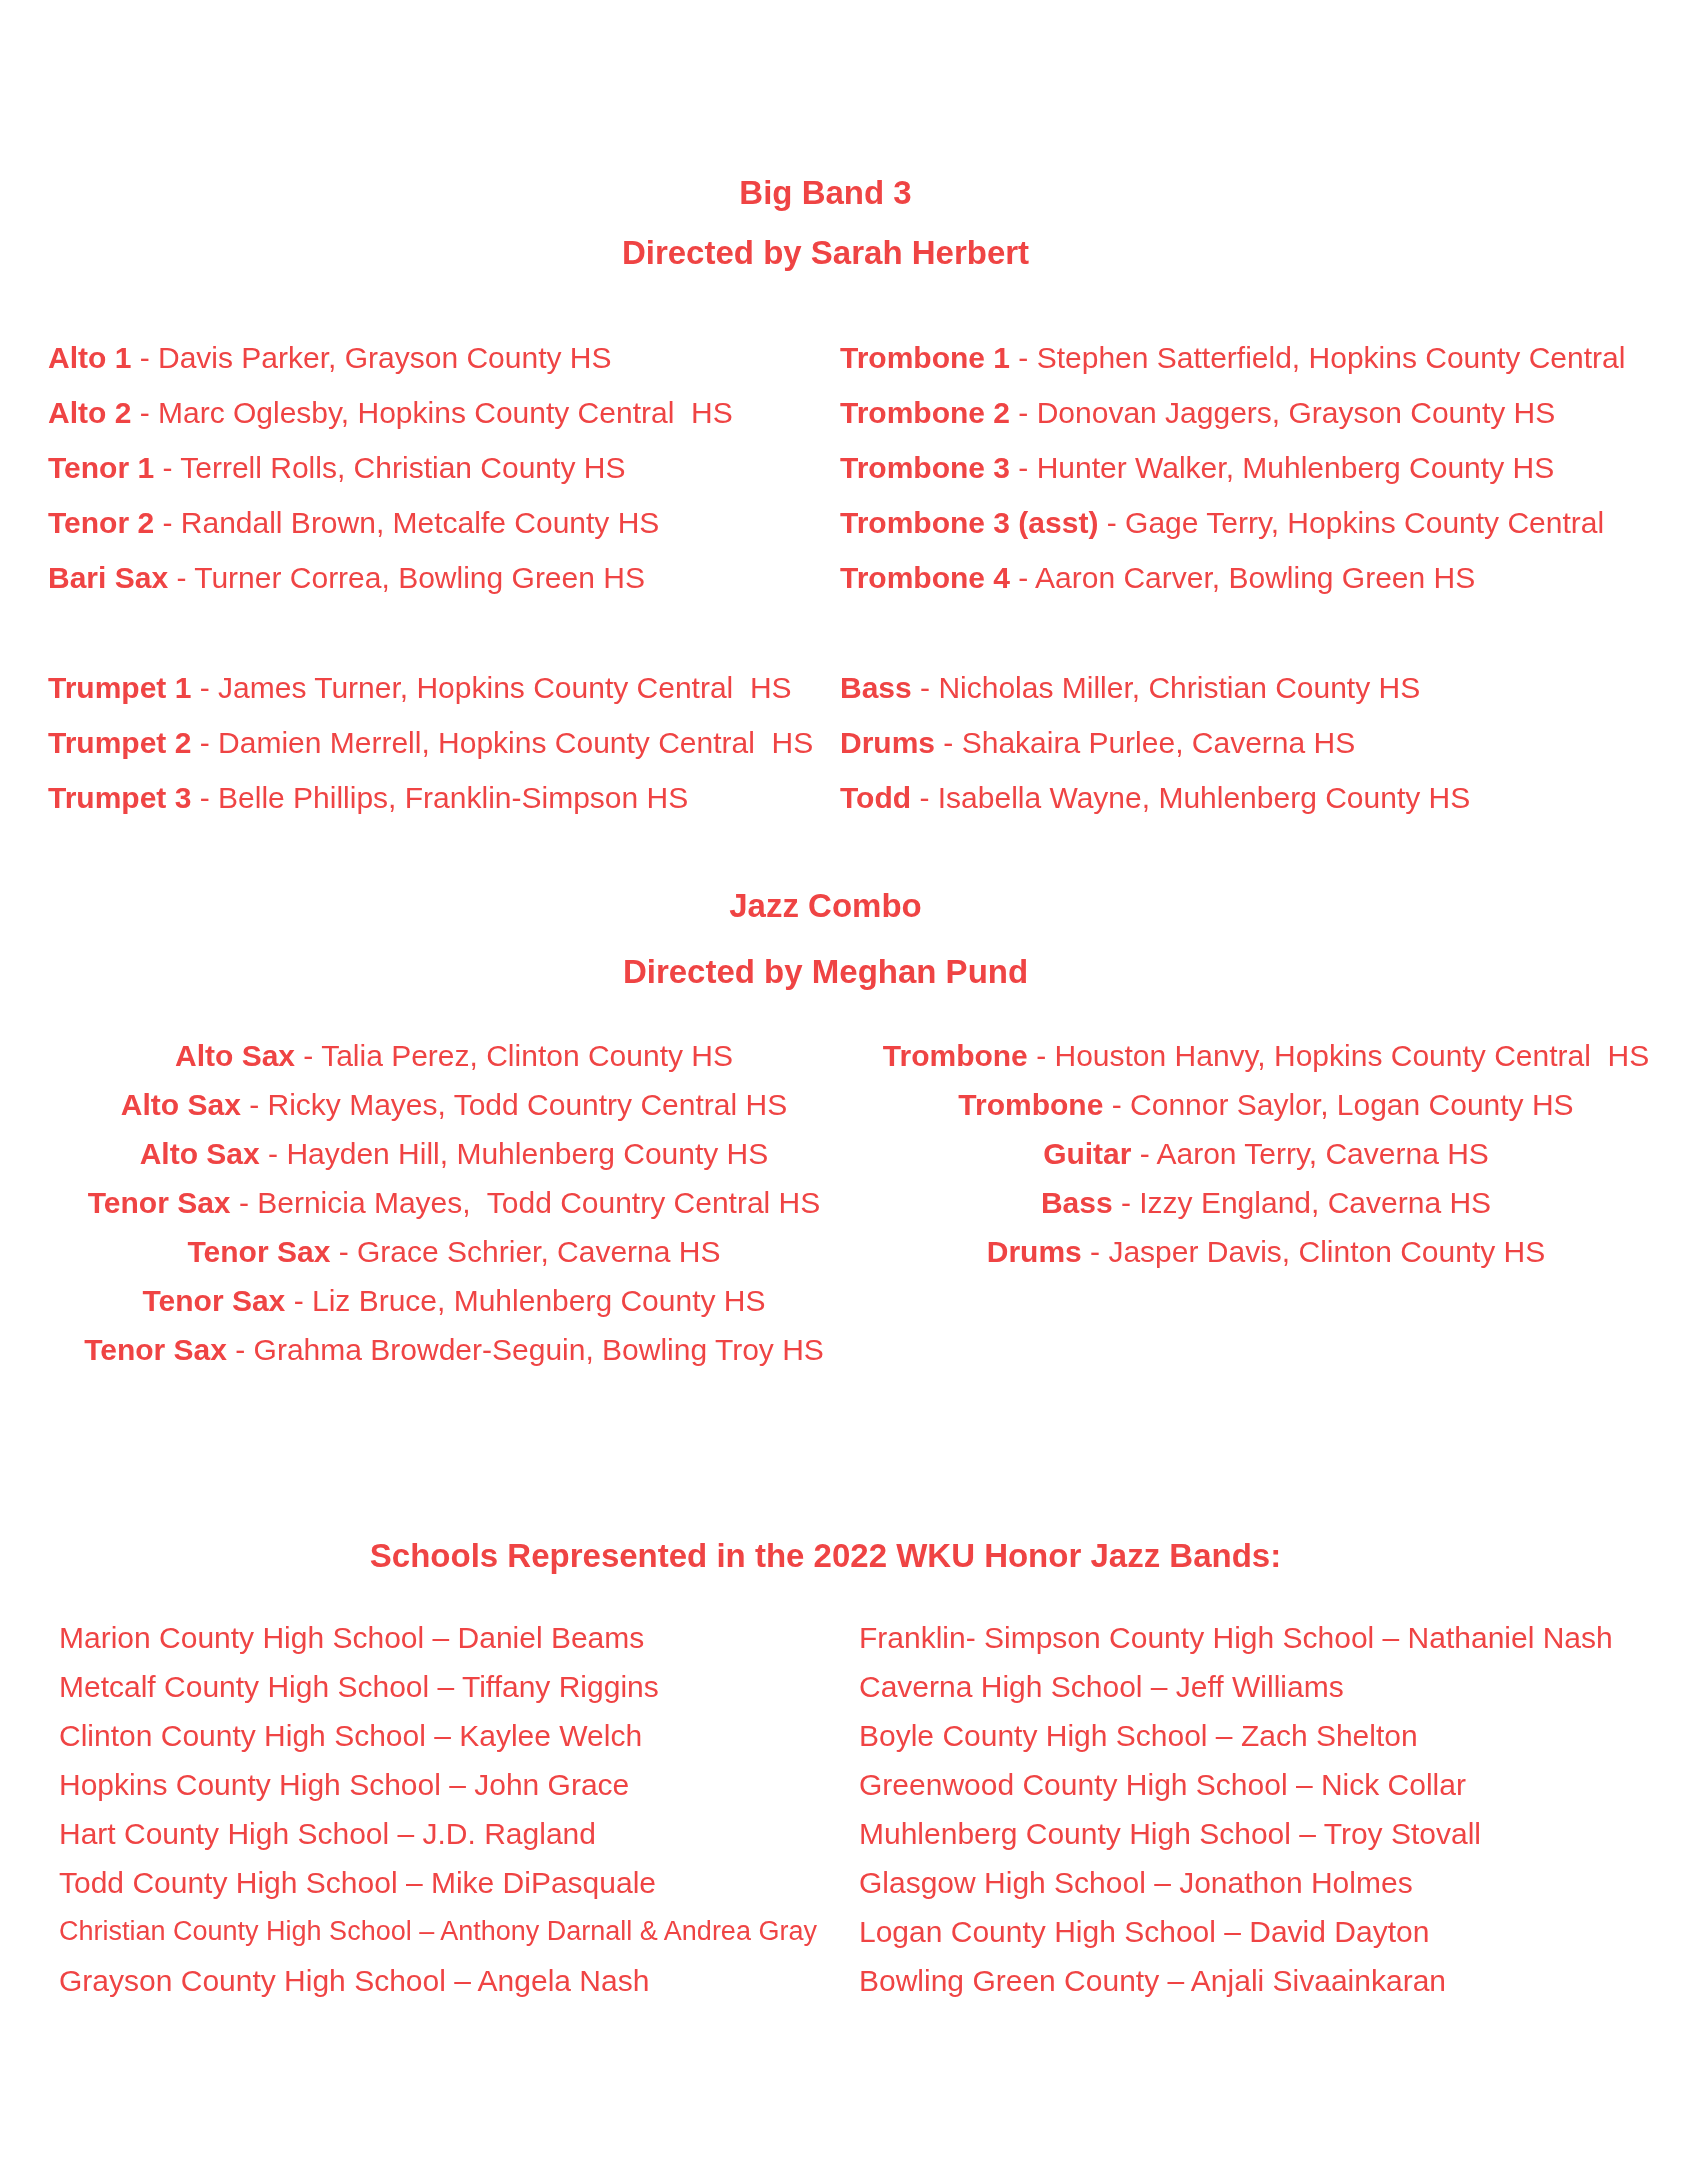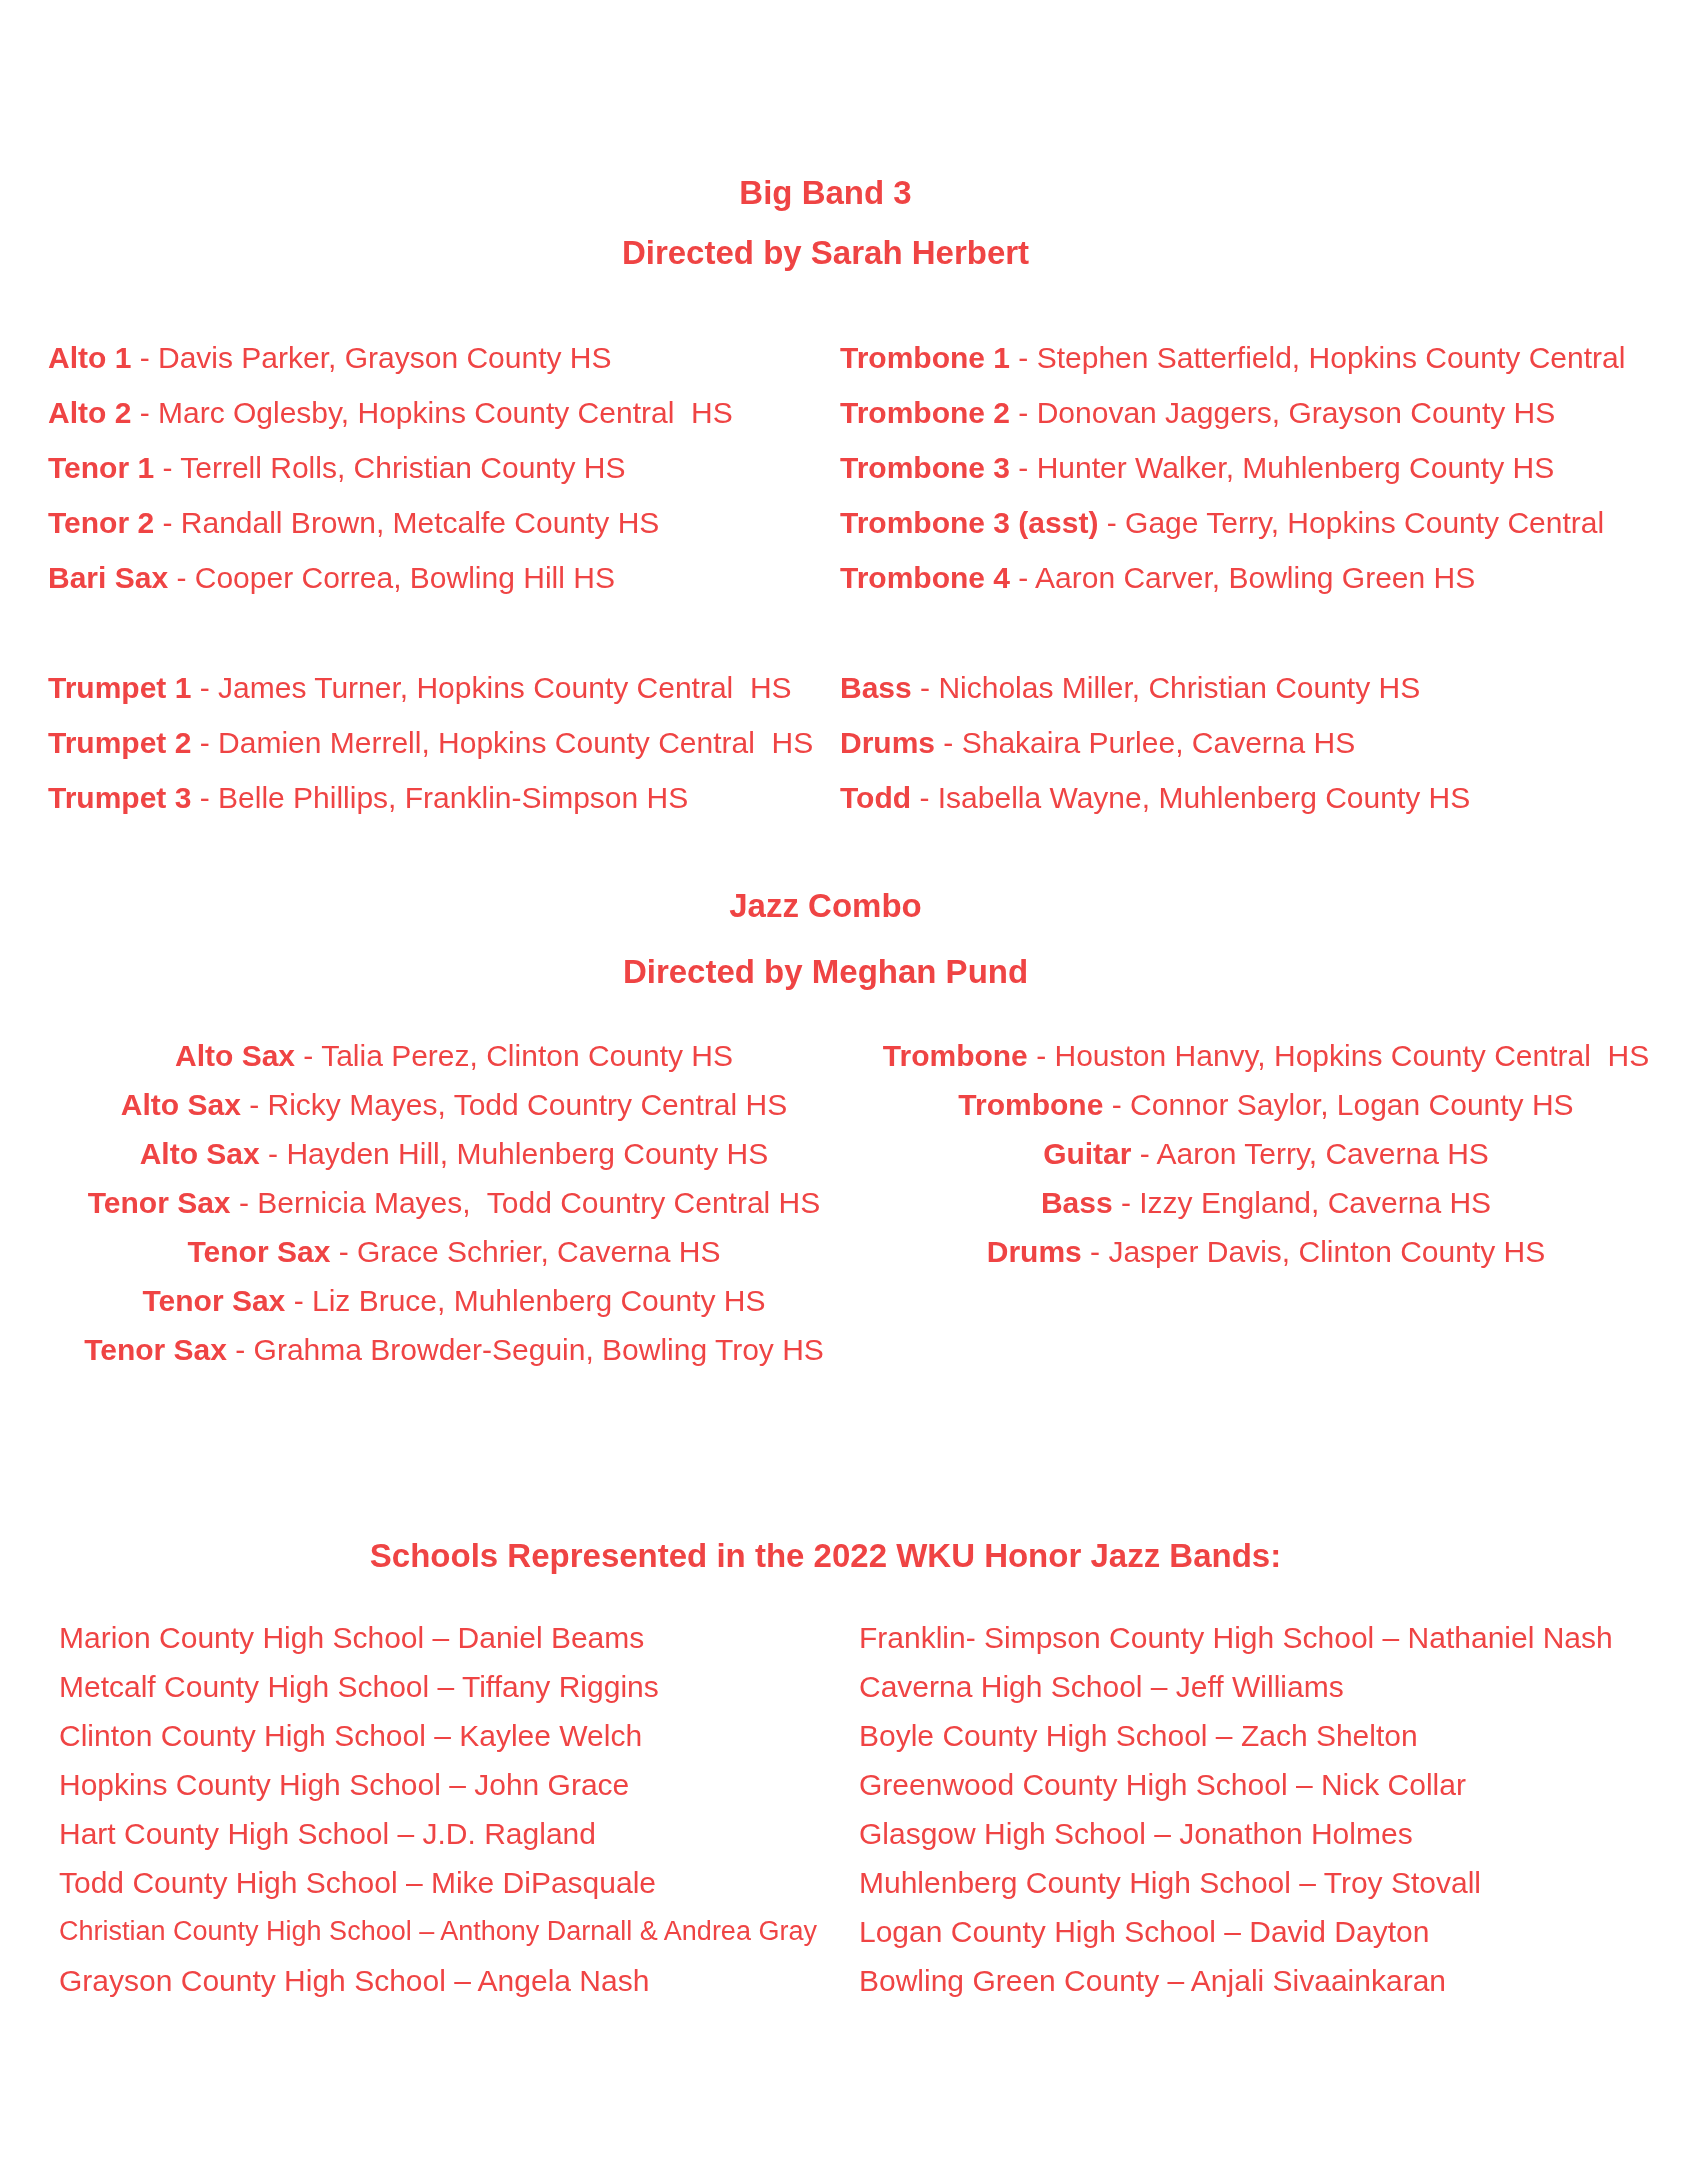--- a/index.html
+++ b/index.html
@@ -55,21 +55,21 @@
 
   <h1 class="heading">Big Band 3</h1>
   <h2 class="heading sub">Directed by Sarah Herbert</h2>
 
   <div class="cols bb bb1">
     <div class="col-l">
       <p class="line"><span class="b">Alto 1</span><span> - Davis Parker, Grayson County HS</span></p>
       <p class="line"><span class="b">Alto 2</span><span> - Marc Oglesby, Hopkins County Central  HS</span></p>
       <p class="line"><span class="b">Tenor 1</span><span> - Terrell Rolls, Christian County HS</span></p>
       <p class="line"><span class="b">Tenor 2</span><span> - Randall Brown, Metcalfe County HS</span></p>
-      <p class="line"><span class="b">Bari Sax</span><span> - Cooper Correa, Bowling Hill HS</span></p>
+      <p class="line"><span class="b">Bari Sax</span><span> - Turner Correa, Bowling Green HS</span></p>
     </div>
     <div class="col-r">
       <p class="line"><span class="b">Trombone 1</span><span> - Stephen Satterfield, Hopkins County Central</span></p>
       <p class="line"><span class="b">Trombone 2</span><span> - Donovan Jaggers, Grayson County HS</span></p>
       <p class="line"><span class="b">Trombone 3</span><span> - Hunter Walker, Muhlenberg County HS</span></p>
       <p class="line"><span class="b">Trombone 3 (asst)</span><span> - Gage Terry, Hopkins County Central</span></p>
       <p class="line"><span class="b">Trombone 4</span><span> - Aaron Carver, Bowling Green HS</span></p>
     </div>
   </div>
 
@@ -121,21 +121,21 @@
       <p class="line"><span>Hart County High School – J.D. Ragland</span></p>
       <p class="line"><span>Todd County High School – Mike DiPasquale</span></p>
       <p class="line small"><span>Christian County High School – Anthony Darnall &amp; Andrea Gray</span></p>
       <p class="line"><span>Grayson County High School – Angela Nash</span></p>
     </div>
     <div class="col-r">
       <p class="line"><span>Franklin- Simpson County High School – Nathaniel Nash</span></p>
       <p class="line"><span>Caverna High School – Jeff Williams</span></p>
       <p class="line"><span>Boyle County High School – Zach Shelton</span></p>
       <p class="line"><span>Greenwood County High School – Nick Collar</span></p>
+      <p class="line"><span>Muhlenberg County High School – Troy Stovall</span></p>
       <p class="line"><span>Glasgow High School – Jonathon Holmes</span></p>
-      <p class="line"><span>Muhlenberg County High School – Troy Stovall</span></p>
       <p class="line"><span>Logan County High School – David Dayton</span></p>
       <p class="line"><span>Bowling Green County – Anjali Sivaainkaran</span></p>
     </div>
   </div>
 
 </div>
 
 
 </body></html>

